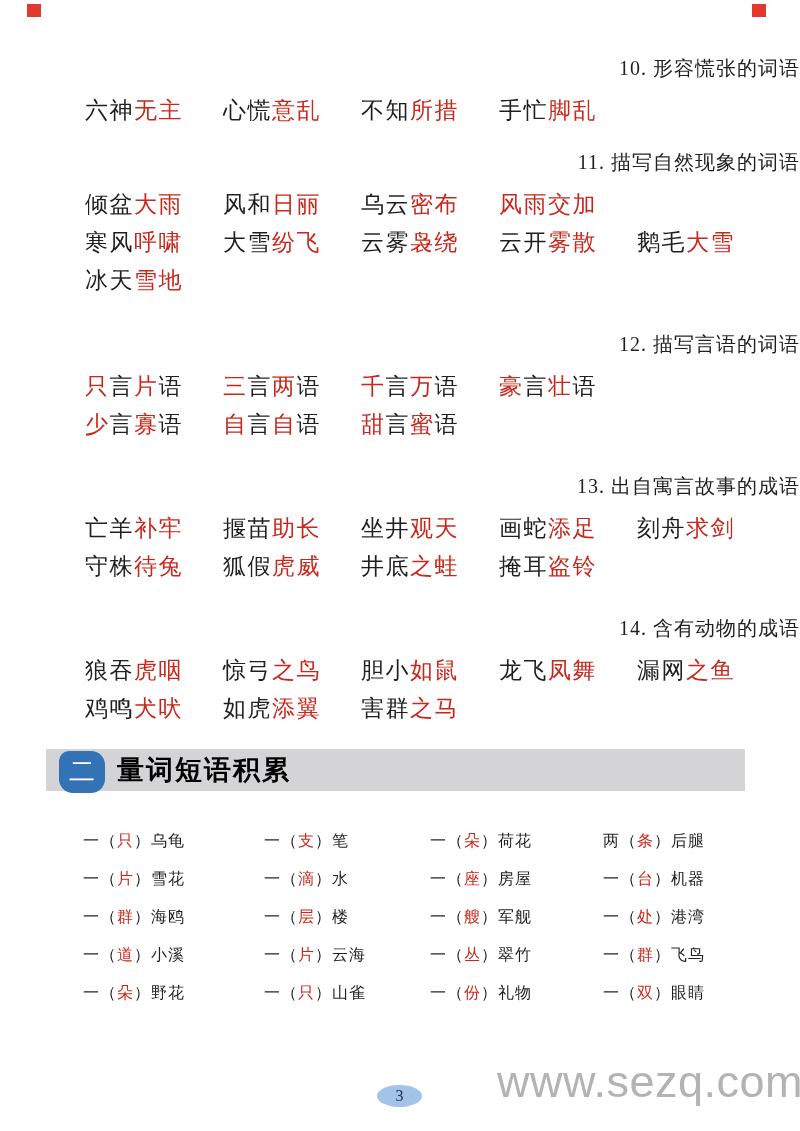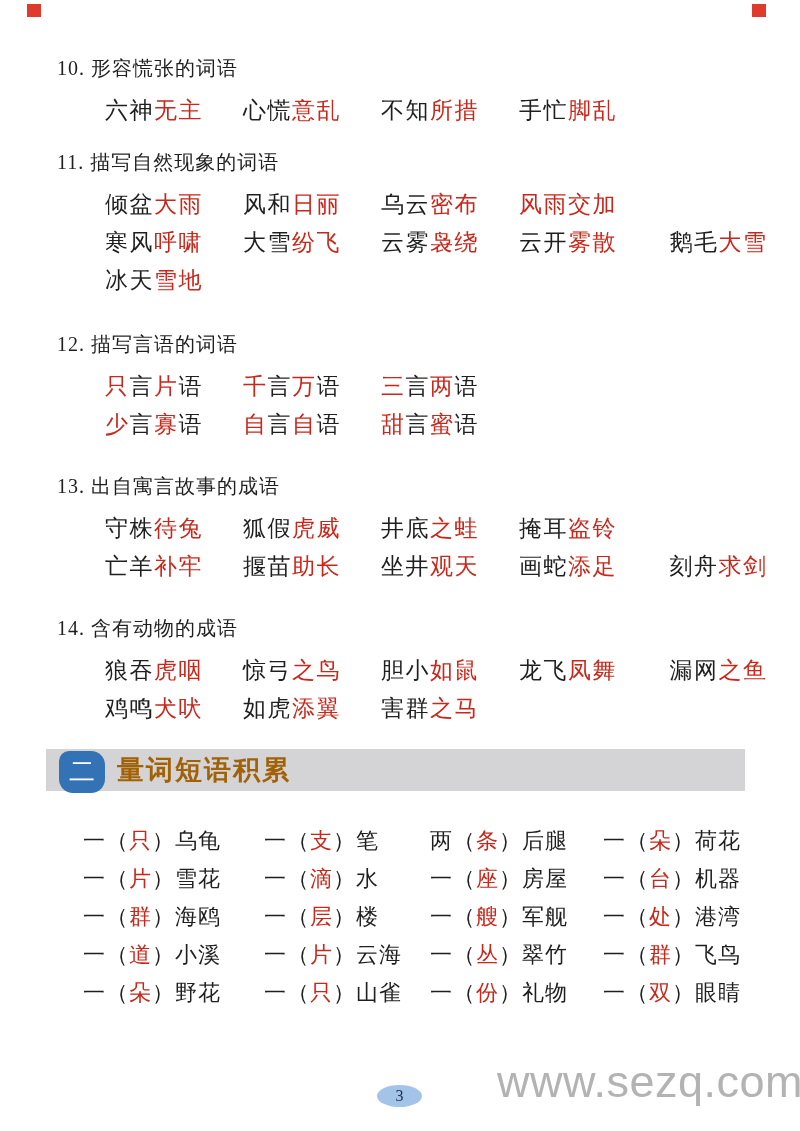--- a/index.html
+++ b/index.html
@@ -3,37 +3,37 @@
 <meta charset="utf-8">
 <style>
   html,body{margin:0;padding:0;background:#ffffff;}
   .page{position:relative;width:800px;height:1131px;background:#ffffff;overflow:hidden;
         font-family:"Liberation Serif","DejaVu Serif",serif;color:#1f1f1f;}
   .corner-mark{position:absolute;top:4px;width:14px;height:13px;background:#e03a2c;}
   .corner-mark.left{left:27px;}
   .corner-mark.right{left:752px;}
 
   .section{position:absolute;left:0;width:800px;}
-  .sec-h{margin-left:57px;font-size:20px;line-height:26px;height:37px;letter-spacing:1px;}
+  .sec-h{margin-left:57px;font-size:20px;line-height:26px;height:37px;letter-spacing:1px;text-align:right;}
   .wrow{display:grid;grid-template-columns:138px 138px 138px 138px 1fr;margin-left:85px;
-        height:38px;line-height:38px;font-size:23px;letter-spacing:1.5px;white-space:nowrap;text-align:center;}
+        height:38px;line-height:38px;font-size:23px;letter-spacing:1.5px;white-space:nowrap;}
   .seg.red{color:#c8281c;}
   .seg.blk{color:#1f1f1f;}
 
   .mw-bar{position:absolute;left:46px;top:749px;width:699px;height:42px;background:#d4d4d6;}
   .mw-badge{position:absolute;left:59px;top:751px;width:46px;height:42px;background:#3372b4;
             border-radius:10px 14px 14px 14px;color:#ffffff;text-align:center;line-height:42px;
             font-size:26px;font-family:"Liberation Serif",serif;z-index:2;}
   .mw-title{position:absolute;left:117px;top:749px;height:42px;line-height:43px;
             font-family:"Liberation Sans","DejaVu Sans",sans-serif;font-weight:bold;
-            font-size:27px;color:#a16207;letter-spacing:2px;z-index:2;}
+            font-size:27px;color:#000000;letter-spacing:2px;z-index:2;}
 
   .mw-rows{position:absolute;left:0;top:822px;width:800px;}
   .mwrow{display:grid;grid-template-columns:181px 166px 173px 1fr;margin-left:83px;
-         height:38px;line-height:38px;font-size:22px;letter-spacing:1px;white-space:nowrap;}
+         height:38px;line-height:38px;font-size:16px;letter-spacing:1px;white-space:nowrap;}
 
   .page-badge{position:absolute;left:377px;top:1085px;width:45px;height:22px;border-radius:50%;
               background:#a3c3e8;text-align:center;line-height:22px;font-size:16px;color:#22304a;}
   .watermark{position:absolute;left:497px;top:1056px;font-family:"Liberation Sans","DejaVu Sans",sans-serif;
              font-size:45px;color:#b3b3b3;letter-spacing:0.5px;}
 </style>
 </head>
 <body>
 
 <div class="page">
@@ -66,43 +66,44 @@
           <span class="word"><span class="seg blk">鹅毛</span><span class="seg red">大雪</span></span>
         </div>
         <div class="wrow">
           <span class="word"><span class="seg blk">冰天</span><span class="seg red">雪地</span></span>
         </div>
       </div>
       <div class="section" style="top: 331px;">
         <div class="sec-h">12. 描写言语的词语</div>
         <div class="wrow">
           <span class="word"><span class="seg red">只</span><span class="seg blk">言</span><span class="seg red">片</span><span class="seg blk">语</span></span>
+          <span class="word"><span class="seg red">三</span><span class="seg blk">言</span><span class="seg red">两</span><span class="seg blk">语</span></span>
           <span class="word"><span class="seg red">千</span><span class="seg blk">言</span><span class="seg red">万</span><span class="seg blk">语</span></span>
-          <span class="word"><span class="seg red">三</span><span class="seg blk">言</span><span class="seg red">两</span><span class="seg blk">语</span></span>
+          <span class="word"><span class="seg red">豪</span><span class="seg blk">言</span><span class="seg red">壮</span><span class="seg blk">语</span></span>
         </div>
         <div class="wrow">
           <span class="word"><span class="seg red">少</span><span class="seg blk">言</span><span class="seg red">寡</span><span class="seg blk">语</span></span>
           <span class="word"><span class="seg red">自</span><span class="seg blk">言</span><span class="seg red">自</span><span class="seg blk">语</span></span>
           <span class="word"><span class="seg red">甜</span><span class="seg blk">言</span><span class="seg red">蜜</span><span class="seg blk">语</span></span>
         </div>
       </div>
       <div class="section" style="top: 473px;">
         <div class="sec-h">13. 出自寓言故事的成语</div>
         <div class="wrow">
-          <span class="word"><span class="seg blk">守株</span><span class="seg red">待兔</span></span>
-          <span class="word"><span class="seg blk">狐假</span><span class="seg red">虎威</span></span>
-          <span class="word"><span class="seg blk">井底</span><span class="seg red">之蛙</span></span>
-          <span class="word"><span class="seg blk">掩耳</span><span class="seg red">盗铃</span></span>
-        </div>
-        <div class="wrow">
           <span class="word"><span class="seg blk">亡羊</span><span class="seg red">补牢</span></span>
           <span class="word"><span class="seg blk">揠苗</span><span class="seg red">助长</span></span>
           <span class="word"><span class="seg blk">坐井</span><span class="seg red">观天</span></span>
           <span class="word"><span class="seg blk">画蛇</span><span class="seg red">添足</span></span>
           <span class="word"><span class="seg blk">刻舟</span><span class="seg red">求剑</span></span>
+        </div>
+        <div class="wrow">
+          <span class="word"><span class="seg blk">守株</span><span class="seg red">待兔</span></span>
+          <span class="word"><span class="seg blk">狐假</span><span class="seg red">虎威</span></span>
+          <span class="word"><span class="seg blk">井底</span><span class="seg red">之蛙</span></span>
+          <span class="word"><span class="seg blk">掩耳</span><span class="seg red">盗铃</span></span>
         </div>
       </div>
       <div class="section" style="top: 615px;">
         <div class="sec-h">14. 含有动物的成语</div>
         <div class="wrow">
           <span class="word"><span class="seg blk">狼吞</span><span class="seg red">虎咽</span></span>
           <span class="word"><span class="seg blk">惊弓</span><span class="seg red">之鸟</span></span>
           <span class="word"><span class="seg blk">胆小</span><span class="seg red">如鼠</span></span>
           <span class="word"><span class="seg blk">龙飞</span><span class="seg red">凤舞</span></span>
           <span class="word"><span class="seg blk">漏网</span><span class="seg red">之鱼</span></span>
@@ -116,22 +117,22 @@
     </div>
 
   <div class="mw-bar"></div>
   <div class="mw-badge">二</div>
   <div class="mw-title">量词短语积累</div>
 
   <div class="mw-rows" id="mw-rows">
       <div class="mwrow">
         <span class="word"><span class="seg blk">一（</span><span class="seg red">只</span><span class="seg blk">）乌龟</span></span>
         <span class="word"><span class="seg blk">一（</span><span class="seg red">支</span><span class="seg blk">）笔</span></span>
+        <span class="word"><span class="seg blk">一（</span><span class="seg red">朵</span><span class="seg blk">）荷花</span></span>
         <span class="word"><span class="seg blk">两（</span><span class="seg red">条</span><span class="seg blk">）后腿</span></span>
-        <span class="word"><span class="seg blk">一（</span><span class="seg red">朵</span><span class="seg blk">）荷花</span></span>
       </div>
       <div class="mwrow">
         <span class="word"><span class="seg blk">一（</span><span class="seg red">片</span><span class="seg blk">）雪花</span></span>
         <span class="word"><span class="seg blk">一（</span><span class="seg red">滴</span><span class="seg blk">）水</span></span>
         <span class="word"><span class="seg blk">一（</span><span class="seg red">座</span><span class="seg blk">）房屋</span></span>
         <span class="word"><span class="seg blk">一（</span><span class="seg red">台</span><span class="seg blk">）机器</span></span>
       </div>
       <div class="mwrow">
         <span class="word"><span class="seg blk">一（</span><span class="seg red">群</span><span class="seg blk">）海鸥</span></span>
         <span class="word"><span class="seg blk">一（</span><span class="seg red">层</span><span class="seg blk">）楼</span></span>

